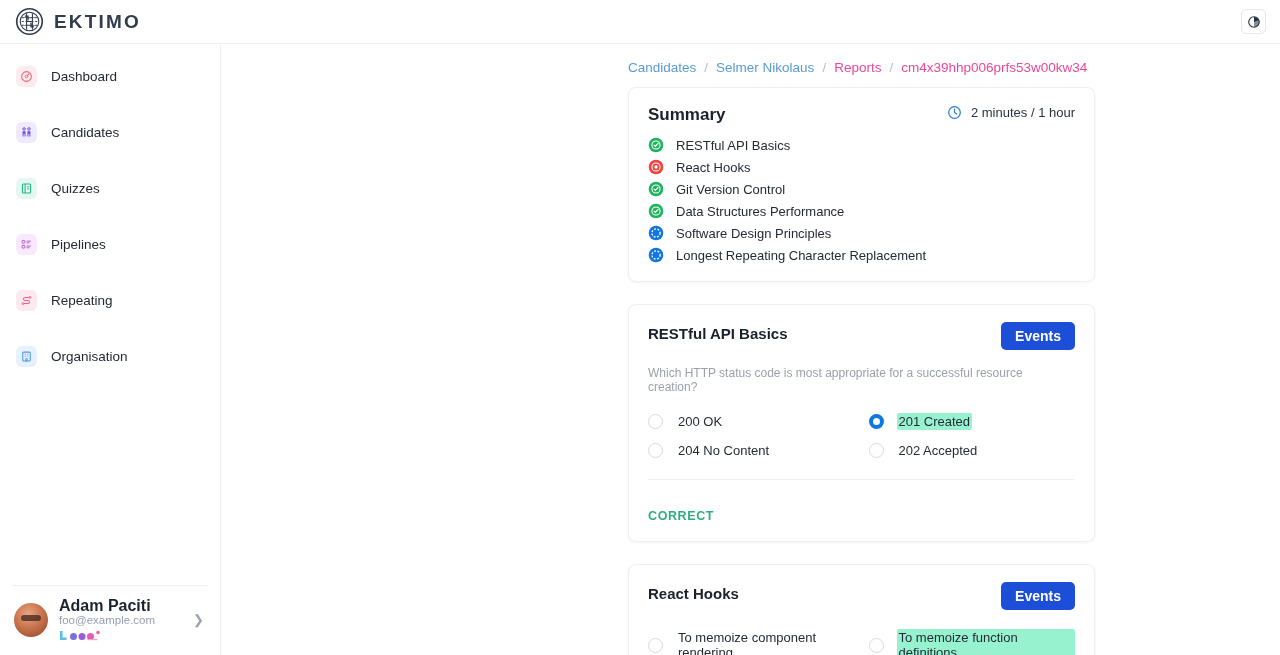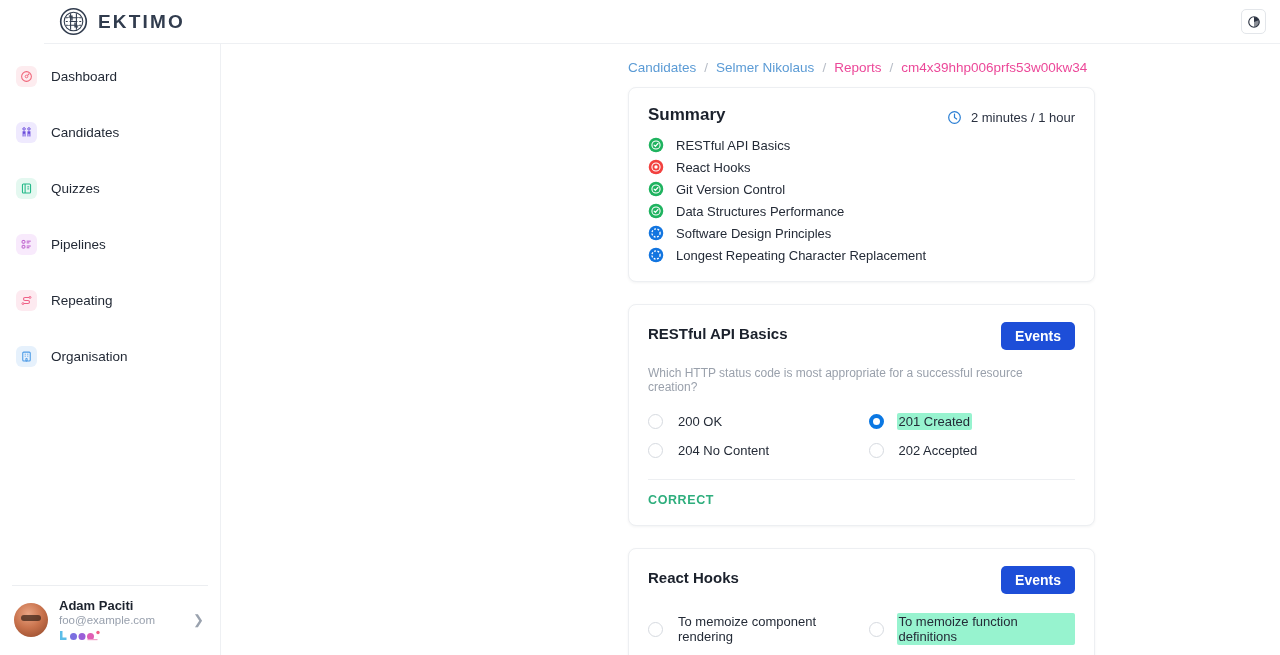--- a/index.html
+++ b/index.html
@@ -12,21 +12,20 @@
   }
   .app { display: flex; flex-direction: column; width: 1280px; height: 655px; }
 
   
   .topbar {
     height: 44px; min-height: 44px;
     display: flex; align-items: center; justify-content: space-between;
     padding: 0 14px 0 14px;
     background: #fff;
     border-bottom: 1px solid #eef0f3;
-    margin-left: 44px;
   }
   .brand { display: flex; align-items: center; gap: 9px; }
   .brand-mark { width: 31px; height: 31px; display: block; }
   .brand-text {
     font-size: 19px; font-weight: bold; letter-spacing: 2.2px;
     color: #313c4e;
   }
   .theme-btn {
     width: 25px; height: 25px; border: 1px solid #e3e6ea; border-radius: 5px;
     background: #fff; display: flex; align-items: center; justify-content: center;
@@ -66,21 +65,21 @@
   .avatar {
     width: 34px; height: 34px; border-radius: 50%; flex: 0 0 34px;
     background: radial-gradient(circle at 42% 32%, #e9a483 0%, #c9734d 46%, #8d4427 100%);
     position: relative; overflow: hidden;
   }
   .avatar::after {
     content: ""; position: absolute; left: 7px; top: 12px; width: 20px; height: 6px;
     background: #3a2218; border-radius: 3px; opacity: .72;
   }
   .profile-txt { flex: 1; min-width: 0; }
-  .p-name { font-size: 13px; font-weight: bold; color: #1d232e; line-height: 15px; }
+  .p-name { font-size: 16px; font-weight: bold; color: #1d232e; line-height: 15px; }
   .p-mail { font-size: 11.5px; color: #98a0ad; line-height: 15px; }
   .p-logo { margin-top: 2px; display: block; }
   .chev { color: #9aa2ae; font-size: 13px; padding-right: 2px; }
 
   
   .main { flex: 1; min-width: 0; overflow: hidden; background: #fff; padding: 0 0 0 0; }
   .crumbs {
     display: flex; align-items: center; gap: 8px;
     font-size: 13.5px; padding: 16px 0 12px 407px;
   }
@@ -89,21 +88,21 @@
   .crumbs .cur { color: #ec4899; }
 
   .cards { padding-left: 407px; padding-right: 185px; display: flex; flex-direction: column; gap: 22px; }
   .card {
     background: #fff; border: 1px solid #edeff2; border-radius: 8px;
     box-shadow: 0 1px 3px rgba(20,30,50,.055);
     padding: 17px 19px 18px 19px;
   }
 
   
-  .sum-head { display: flex; align-items: flex-end; justify-content: space-between; margin-bottom: 12px; }
+  .sum-head { display: flex; align-items: flex-start; justify-content: space-between; margin-bottom: 12px; }
   .sum-title { font-size: 17px; font-weight: bold; color: #1b212c; }
   .sum-time { display: flex; align-items: center; gap: 9px; font-size: 13px; color: #2a3140; }
   .sum-list { display: flex; flex-direction: column; gap: 6px; }
   .sum-row { display: flex; align-items: center; gap: 12px; }
   .sum-row-label { font-size: 13px; color: #242b37; }
 
   
   .q-head { display: flex; align-items: flex-start; justify-content: space-between; }
   .q-title { font-size: 15px; font-weight: bold; color: #1b212c; padding-top: 3px; }
   .events-btn {
@@ -118,21 +117,21 @@
     width: 15px; height: 15px; border-radius: 50%; flex: 0 0 15px;
     border: 1.6px solid #d6dae0; background: #fff;
   }
   .radio.sel {
     border: 4.5px solid #0b78e3; background: #fff;
     box-shadow: 0 0 0 0 transparent;
   }
   .opt-label { font-size: 13px; color: #242b37; padding: 1px 2px; border-radius: 2px; }
   .hl-green { background: #97f3cf; }
   .q-sep { border-top: 1px solid #edeff2; margin-top: 20px; }
-  .verdict { font-size: 12.5px; font-weight: bold; letter-spacing: .6px; margin-top: 13px; }
+  .verdict { font-size: 12.5px; font-weight: bold; letter-spacing: .6px; margin-top: 29px; }
 </style>
 </head>
 <body>
 
 <div class="app">
 
   <div class="topbar">
     <div class="brand">
       <svg class="brand-mark" viewBox="0 0 32 32">
         <circle cx="16" cy="16" r="13.2" fill="none" stroke="#313c4e" stroke-width="1.7"></circle>

